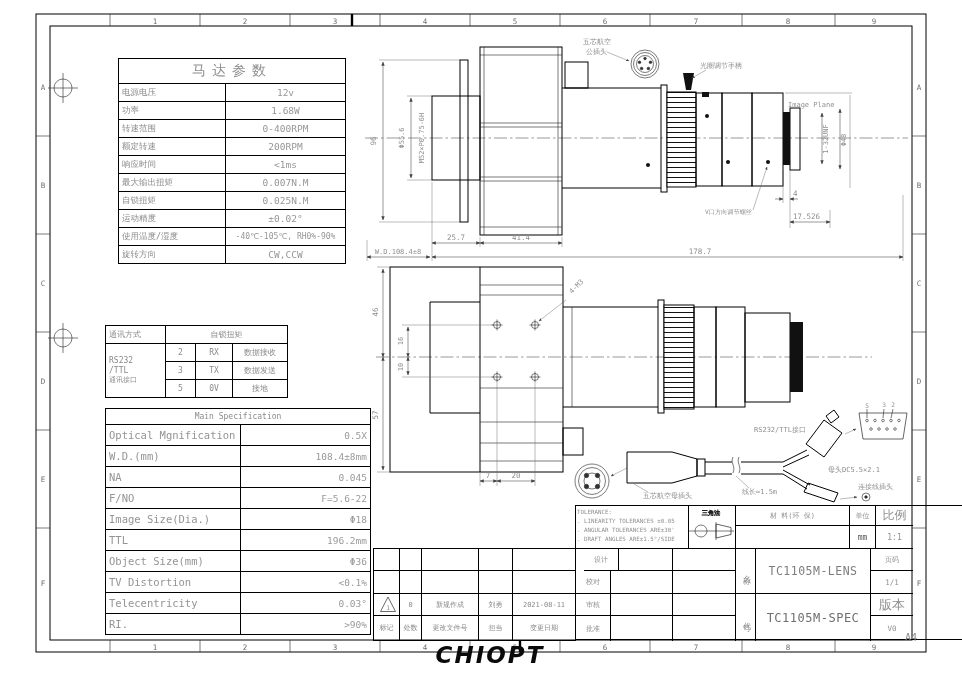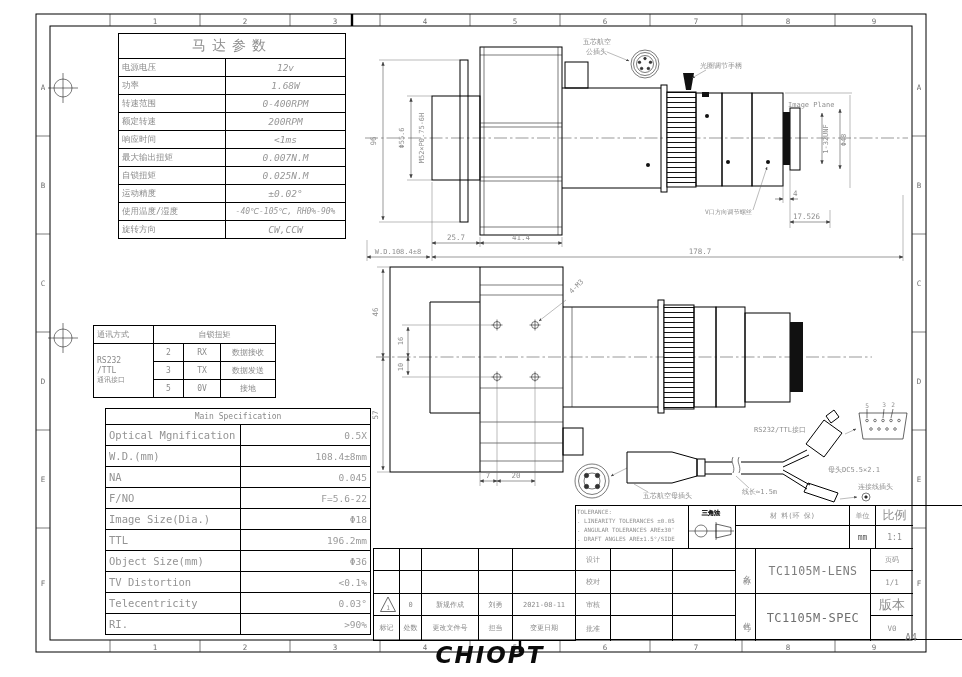--- a/index.html
+++ b/index.html
@@ -10,21 +10,21 @@
   svg .thin{stroke:#222;fill:none;stroke-width:.6;}
   svg .dimln{stroke:#555;fill:none;stroke-width:.6;}
   svg .ext{stroke:#666;fill:none;stroke-width:.45;}
   svg .cl{stroke:#555;fill:none;stroke-width:.6;stroke-dasharray:13 3 2.5 3;}
   svg text{fill:#8f8f8f;font-family:"DejaVu Sans Mono","DejaVu Sans","Liberation Sans",sans-serif;}
   svg .t6{font-size:6.2px;} svg .t7{font-size:7px;} svg .t75{font-size:7.5px;}
   svg .zone{font-size:7.5px;fill:#6f6f6f;}
   table.ct{position:absolute;border-collapse:collapse;table-layout:fixed;}
   table.ct td{border:1px solid #000;padding:0 3px;overflow:hidden;white-space:nowrap;}
   .motor td.lab{font-size:8.5px;color:#8a8a8a;}
-  .motor td.val{font-size:9.5px;color:#979797;text-align:center;font-style:italic;}
+  .motor td.val{font-size:9.5px;color:#979797;text-align:center;}
   .motor td.ttl{font-size:14px;color:#8f8f8f;text-align:center;letter-spacing:6px;}
   .comm td{font-size:8px;color:#8a8a8a;text-align:center;}
   .comm td.lft{text-align:left;}
   .spec td.lab{font-size:10.5px;color:#949494;}
   .spec td.val{font-size:9.5px;color:#9a9a9a;text-align:right;}
   .spec td.ttl{font-size:8px;color:#8a8a8a;text-align:center;}
   .tb{position:absolute;left:575px;top:505px;width:391px;height:135px;border:1px solid #000;box-sizing:border-box;}
   .tbc{position:absolute;box-sizing:border-box;display:flex;align-items:center;justify-content:center;
        color:#8f8f8f;overflow:hidden;}
   .br{border-right:1px solid #000;} .bb{border-bottom:1px solid #000;}
@@ -358,21 +358,21 @@
         <line x1="688" y1="531" x2="734" y2="531"></line>
     <path d="M716,524 L731,527.5 L731,534.5 L716,538 Z" stroke="#000"></path>
         <line x1="716" y1="522" x2="716" y2="540"></line>
   </g>
   <g>
     <polygon points="388,597 380.5,611.5 395.5,611.5" fill="none" stroke="#444" stroke-width=".8"></polygon>
     <text class="t6" text-anchor="middle" x="388" y="610">1</text>
   </g>
 </svg>
 
-<table class="ct motor" style="left:118px;top:33px;width:227px;">
+<table class="ct motor" style="left:118px;top:58px;width:227px;">
   <colgroup>
         <col style="width:107px">
         <col style="width:120px">
       </colgroup>
   <tbody>
         <tr style="height:25px">
           <td class="ttl" colspan="2">马达参数</td>
         </tr>
   <tr style="height:18px">
           <td class="lab">电源电压</td>
@@ -410,21 +410,21 @@
           <td class="lab">使用温度/湿度</td>
           <td class="val" style="font-size:8px">-40℃-105℃, RH0%-90%</td>
         </tr>
   <tr style="height:18px">
           <td class="lab">旋转方向</td>
           <td class="val">CW,CCW</td>
         </tr>
 </tbody>
     </table>
 
-<table class="ct comm" style="left:93px;top:325px;width:182px;">
+<table class="ct comm" style="left:105px;top:325px;width:182px;">
   <colgroup>
         <col style="width:60px">
         <col style="width:30px">
         <col style="width:37px">
         <col style="width:55px">
       </colgroup>
   <tbody>
         <tr style="height:18px">
     <td class="lft">通讯方式</td>
     <td colspan="3">自锁扭矩</td>
@@ -512,21 +512,21 @@
     <div>. DRAFT ANGLES ARE±1.5°/SIDE</div>
   </div>
   <div class="tbc br bb" style="left:113px;top:0;width:47px;height:43px;"></div>
   <div class="tbc br bb" style="left:160px;top:0;width:114px;height:20px;font-size:7px;">材 料(环 保)</div>
   <div class="tbc br bb" style="left:160px;top:20px;width:114px;height:23px;"></div>
   <div class="tbc br bb" style="left:274px;top:0;width:26px;height:20px;font-size:7px;">单位</div>
   <div class="tbc br bb" style="left:274px;top:20px;width:26px;height:23px;font-size:8px;color:#555;">mm</div>
   <div class="tbc bb" style="left:300px;top:0;width:37px;height:20px;font-size:12px;">比例</div>
   <div class="tbc bb" style="left:300px;top:20px;width:37px;height:23px;font-size:8px;">1:1</div>
 
-  <div class="tbc br bb" style="left:0;top:43px;width:35px;height:22px;font-size:7px;">设计</div>
+  <div class="tbc br bb" style="left:8px;top:43px;width:35px;height:22px;font-size:7px;">设计</div>
   <div class="tbc br bb" style="left:35px;top:43px;width:62px;height:22px;"></div>
   <div class="tbc br bb" style="left:97px;top:43px;width:63px;height:22px;"></div>
   <div class="tbc br bb" style="left:0;top:65px;width:35px;height:23px;font-size:7px;">校对</div>
   <div class="tbc br bb" style="left:35px;top:65px;width:62px;height:23px;"></div>
   <div class="tbc br bb" style="left:97px;top:65px;width:63px;height:23px;"></div>
   <div class="tbc br bb" style="left:0;top:88px;width:35px;height:22px;font-size:7px;">审核</div>
   <div class="tbc br bb" style="left:35px;top:88px;width:62px;height:22px;"></div>
   <div class="tbc br bb" style="left:97px;top:88px;width:63px;height:22px;"></div>
   <div class="tbc br" style="left:0;top:110px;width:35px;height:25px;font-size:7px;">批准</div>
   <div class="tbc br" style="left:35px;top:110px;width:62px;height:25px;"></div>

